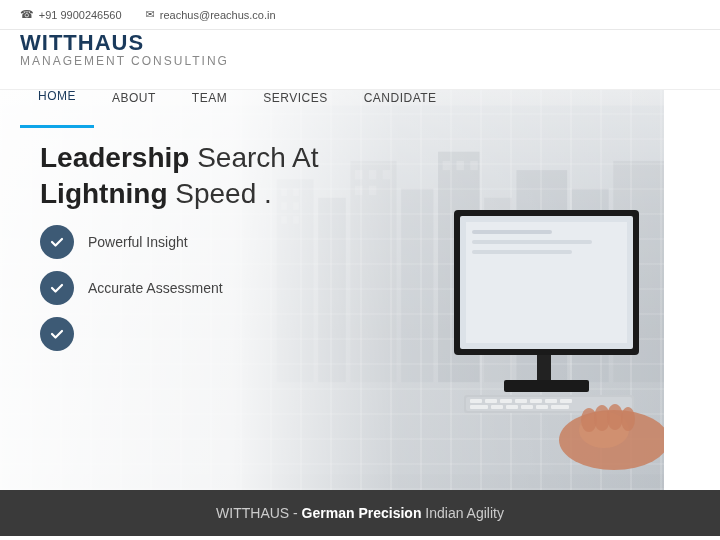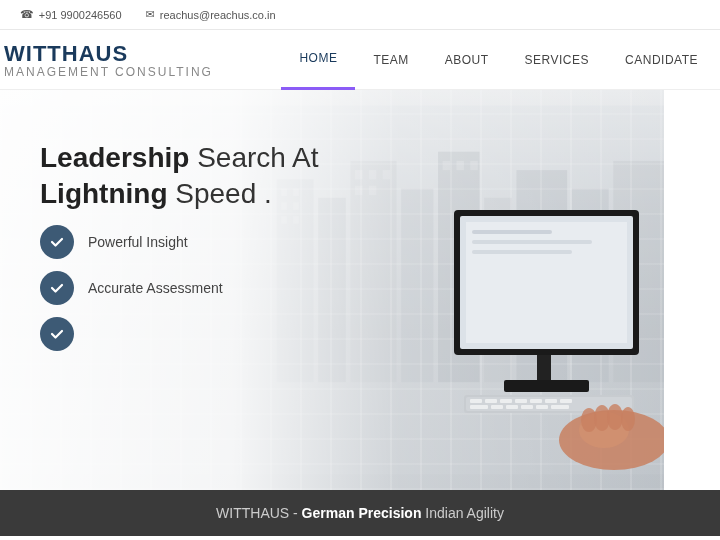--- a/index.html
+++ b/index.html
@@ -25,25 +25,26 @@
     .topbar-icon {
       font-size: 11px;
       color: #555;
     }
 
     
     .navbar {
       background: #fff;
       height: 60px;
       display: flex;
-      align-items: center;
-      padding: 0 4px;
+      align-items: flex-start;
+      padding: 0 20px;
       border-bottom: 1px solid #eee;
       position: relative;
       z-index: 10;
+      flex-direction: column;
     }
     .logo {
       flex: 0 0 auto;
       margin-right: auto;
     }
     .logo-text {
       font-size: 22px;
       font-weight: 700;
       color: #1a3a5c;
       letter-spacing: 1px;
@@ -69,21 +70,21 @@
       font-size: 12px;
       font-weight: 500;
       color: #444;
       letter-spacing: 0.5px;
       cursor: pointer;
       text-transform: uppercase;
       position: relative;
     }
     .nav-item.active {
       color: #1a3a5c;
-      border-bottom: 3px solid #8b5cf6;
+      border-bottom: 3px solid #0ea5e9;
     }
 
     
     .hero {
       position: relative;
       width: 664px;
       height: 400px;
       background: linear-gradient(to right, rgba(255,255,255,0.92) 45%, rgba(255,255,255,0.5) 70%, rgba(255,255,255,0.1) 100%);
       overflow: hidden;
     }
@@ -210,22 +211,22 @@
   </div>
 </div>
 
 <div class="navbar">
   <div class="logo">
     <span class="logo-text">WITTHAUS</span>
     <span class="logo-sub">Management Consulting</span>
   </div>
   <nav class="nav-links">
     <div class="nav-item active">HOME</div>
+    <div class="nav-item">ABOUT</div>
     <div class="nav-item">TEAM</div>
-    <div class="nav-item">ABOUT</div>
     <div class="nav-item">SERVICES</div>
     <div class="nav-item">CANDIDATE</div>
   </nav>
 </div>
 
 <div class="hero">
   <div class="hero-bg">
 
     <svg style="position:absolute;top:0;left:0;width:100%;height:100%;opacity:0.35;" viewBox="0 0 720 400" xmlns="http://www.w3.org/2000/svg">
 

